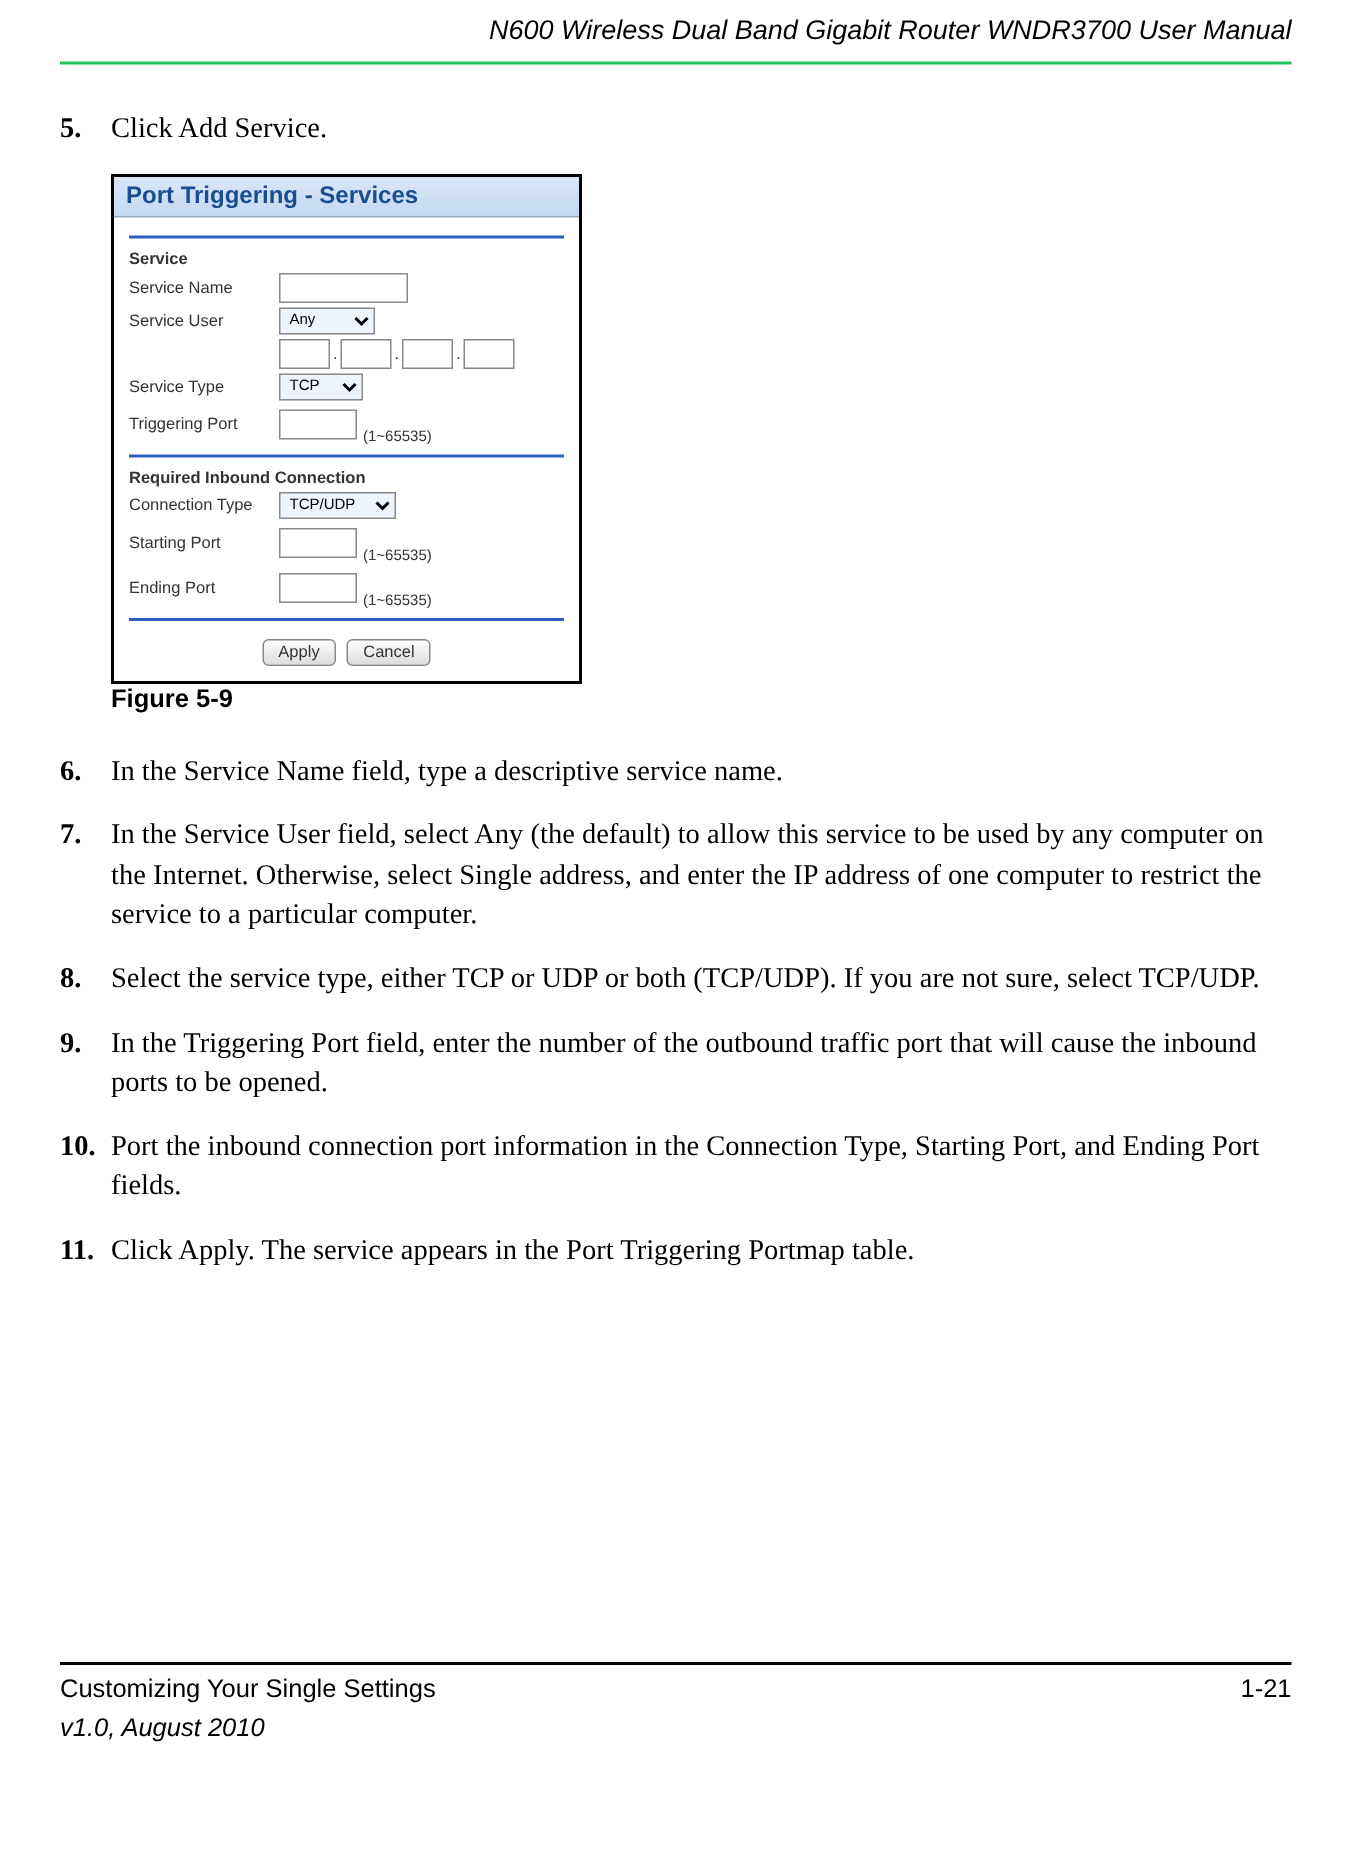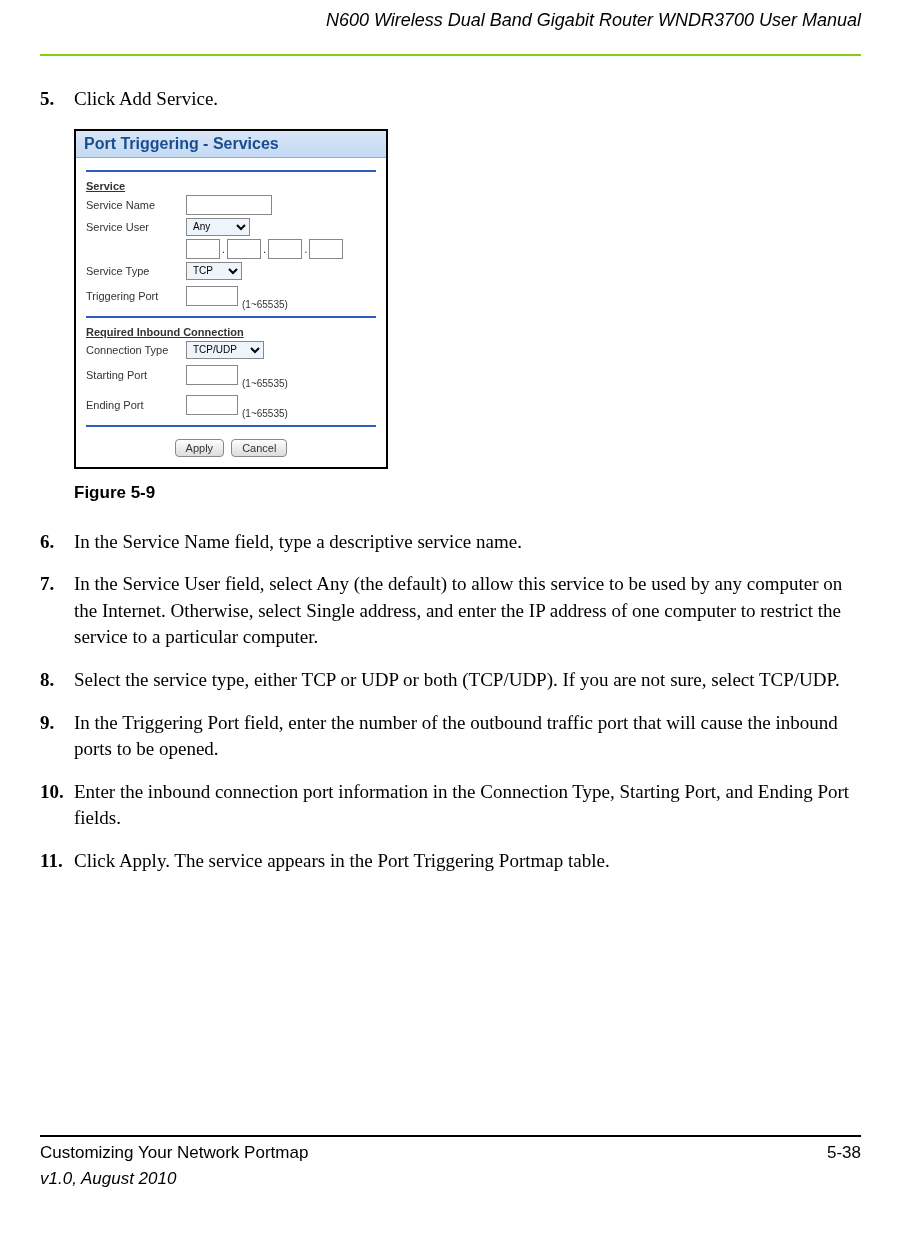--- a/index.html
+++ b/index.html
@@ -13,22 +13,22 @@
   .page {
     padding: 0 40px;
     box-sizing: border-box;
   }
   .header {
     text-align: right;
     font-style: italic;
     font-family: Arial, Helvetica, sans-serif;
     font-size: 18px;
     padding-top: 10px;
-    padding-bottom: 23px;
-    border-bottom: 2px solid #84cc16;
+    padding-bottom: 10px;
+    border-bottom: 2px solid #22c55e;
     margin-bottom: 30px;
   }
   .step {
     margin-bottom: 16px;
     font-size: 19px;
     line-height: 1.4;
     display: flex;
   }
   .step-num {
     font-weight: bold;
@@ -67,21 +67,20 @@
   }
   .ss-hr {
     height: 2px;
     background: #2a5fbf;
     margin: 6px 0 8px 0;
   }
   .ss-section-label {
     font-weight: bold;
     font-size: 11px;
     margin-top: 0;
-    text-decoration: underline;
   }
   .ss-row {
     display: flex;
     align-items: center;
     margin: 3px 0;
   }
   .ss-label {
     width: 100px;
     flex-shrink: 0;
   }
@@ -121,21 +120,20 @@
     border-radius: 4px;
     padding: 2px 10px;
     font-size: 11px;
     margin: 0 2px;
     cursor: pointer;
   }
   .figure-caption {
     font-family: Arial, Helvetica, sans-serif;
     font-weight: bold;
     font-size: 17px;
-    margin-top: 14px;
     margin-bottom: 26px;
   }
   .footer {
     margin-top: 260px;
     border-top: 2px solid #000;
     padding-top: 6px;
     font-family: Arial, Helvetica, sans-serif;
   }
   .footer-row {
     display: flex;
@@ -265,31 +263,31 @@
   <div class="step">
     <div class="step-num">9.</div>
     <div class="step-body">
       <span>In the </span><span class="bold">Triggering Port</span><span> field, enter the number of the outbound traffic port that will cause the inbound ports to be opened.</span>
     </div>
   </div>
 
   <div class="step">
     <div class="step-num">10.</div>
     <div class="step-body">
-      <span>Enter the inbound connection port information in the </span><span class="bold">Connection Type</span><span>, </span><span class="bold">Starting Port</span><span>, and </span><span class="bold">Ending Port</span><span> fields.</span>
+      <span>Port the inbound connection port information in the </span><span class="bold">Connection Type</span><span>, </span><span class="bold">Starting Port</span><span>, and </span><span class="bold">Ending Port</span><span> fields.</span>
     </div>
   </div>
 
   <div class="step">
     <div class="step-num">11.</div>
     <div class="step-body">
       <span>Click </span><span class="bold">Apply</span><span>. The service appears in the Port Triggering Portmap table.</span>
     </div>
   </div>
 
   <div class="footer">
     <div class="footer-row">
-      <span>Customizing Your Network Portmap</span>
-      <span>5-38</span>
+      <span>Customizing Your Single Settings</span>
+      <span>1-21</span>
     </div>
     <div class="footer-version">v1.0, August 2010</div>
   </div>
 </div>
 
 </body></html>

